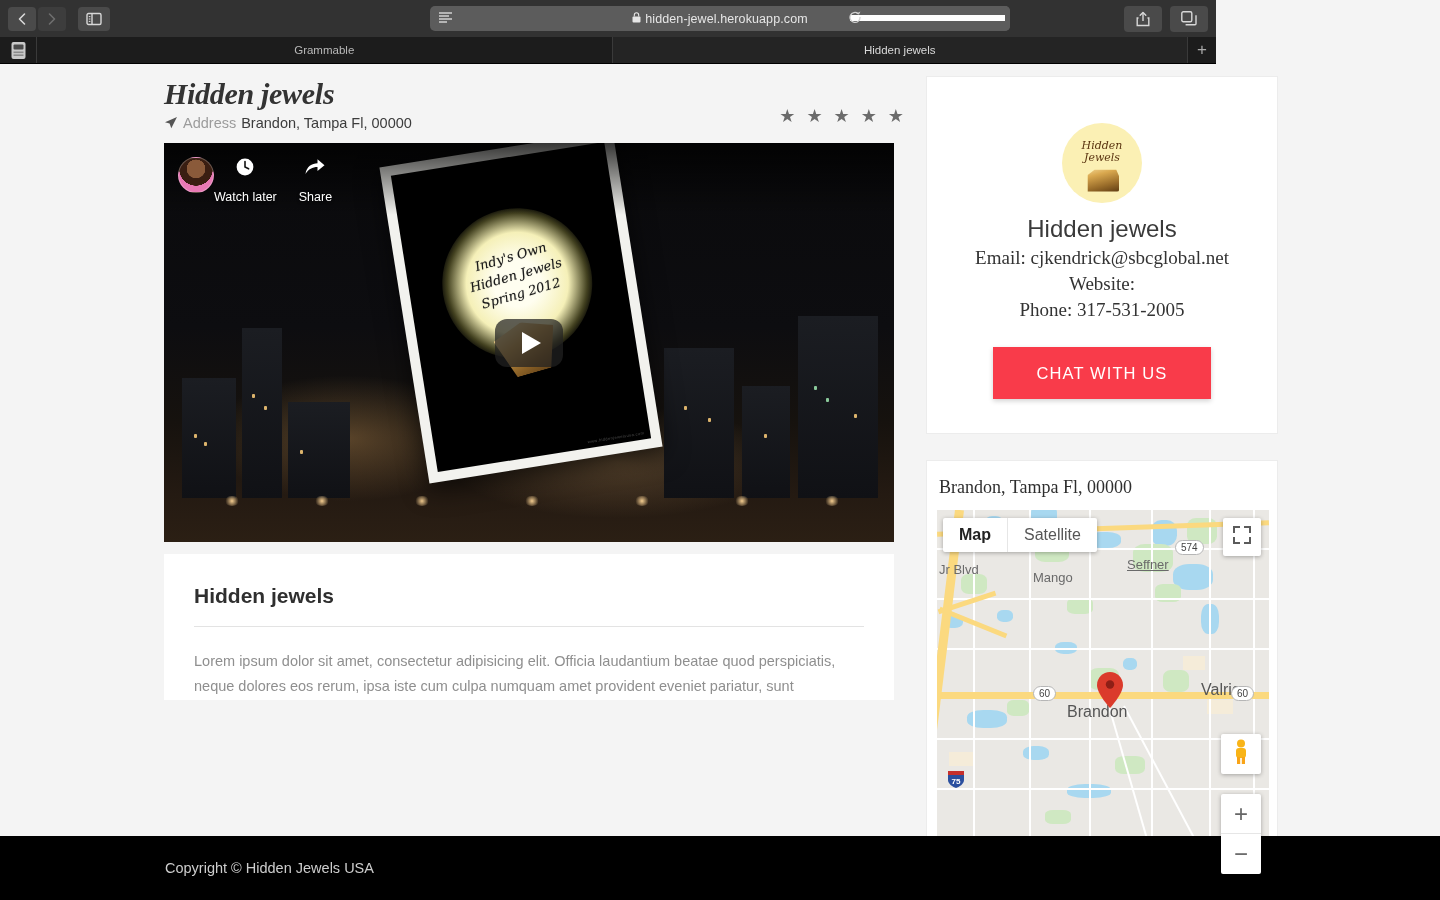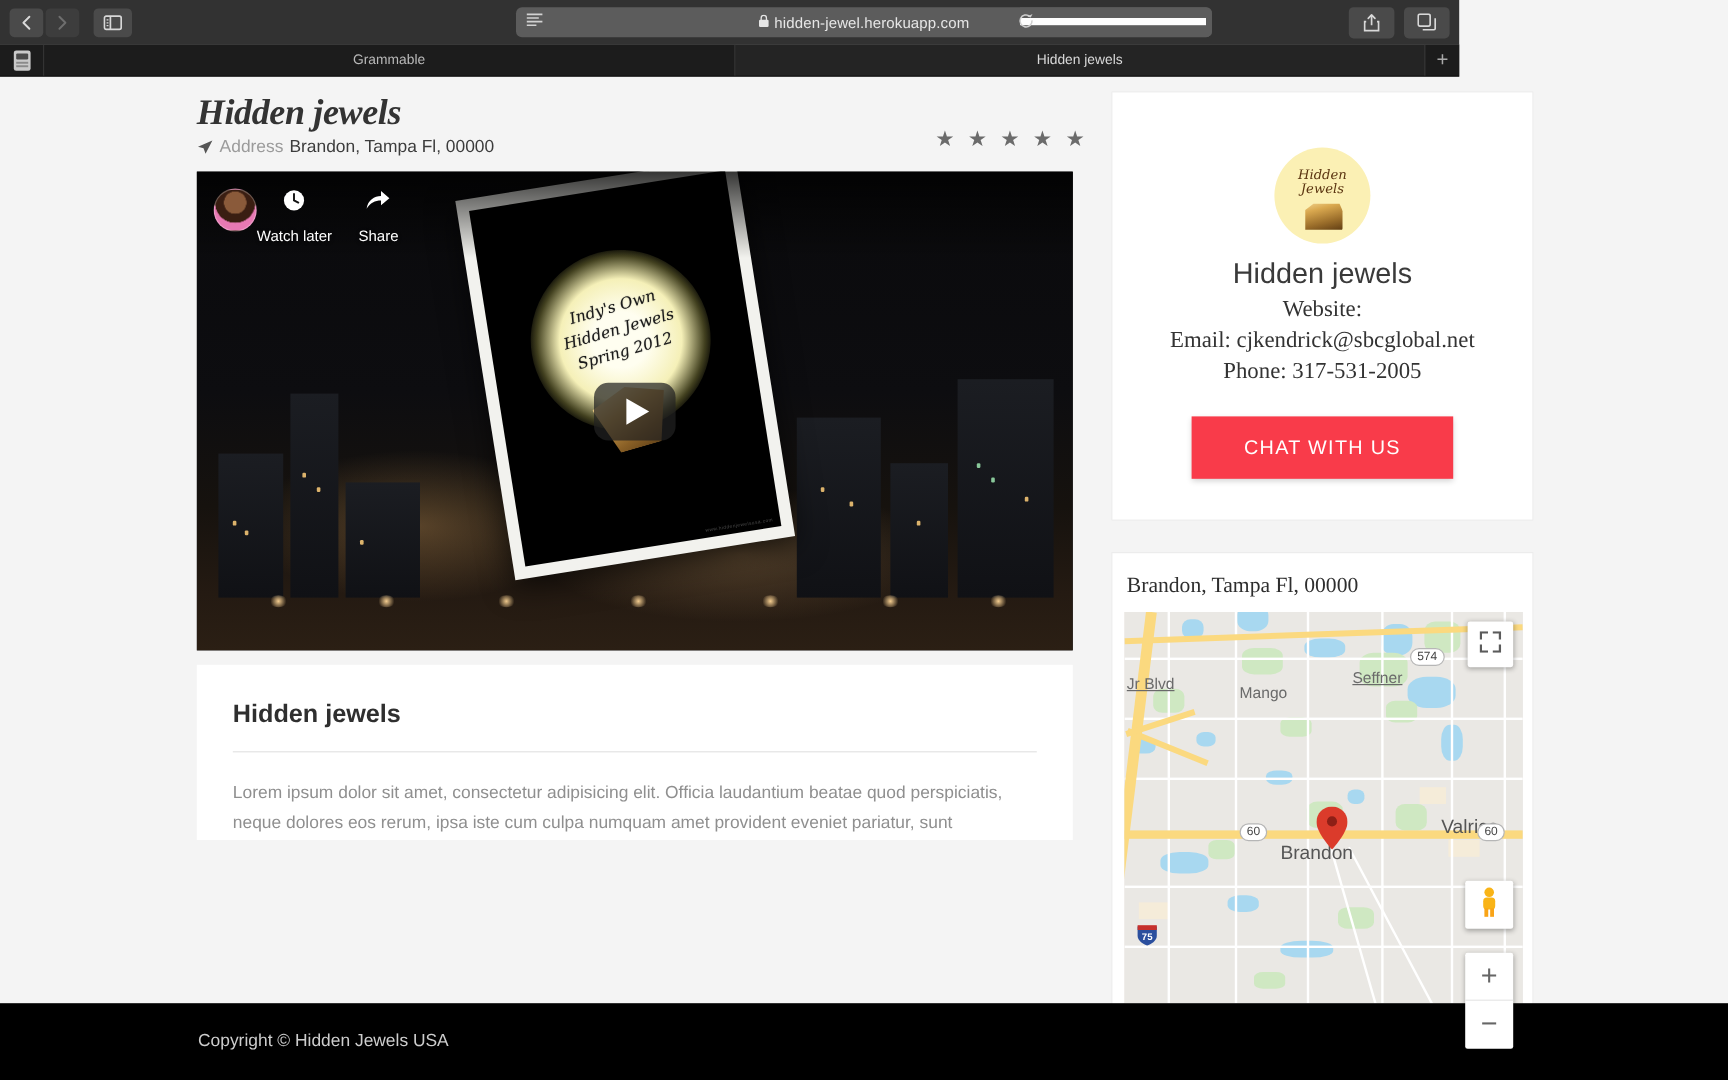--- a/index.html
+++ b/index.html
@@ -712,22 +712,22 @@
 
       <div class="card info-card">
         <div class="logo-circle">
           <div class="logo-script">
             <div>Hidden</div>
             <div>Jewels</div>
           </div>
           <div class="logo-chest"></div>
         </div>
         <div class="biz-name-side">Hidden jewels</div>
+        <div class="side-line">Email: cjkendrick@sbcglobal.net</div>
         <div class="side-line">Website:</div>
-        <div class="side-line">Email: cjkendrick@sbcglobal.net</div>
         <div class="side-line">Phone: 317-531-2005</div>
         <button class="chat-btn">CHAT WITH US</button>
       </div>
 
       <div class="card map-card">
         <div class="map-title">Brandon, Tampa Fl, 00000</div>
         <div class="map-frame">
           <div class="map-bg">
 
             <div class="mwater" style="left:94px;top:-6px;width:26px;height:22px;"></div>
@@ -775,21 +775,21 @@
             <div class="mroad" style="left:168px;top:186px;width:2px;height:186px;transform:rotate(-16deg);transform-origin:top;"></div>
             <div class="mroad" style="left:186px;top:196px;width:2px;height:180px;transform:rotate(-28deg);transform-origin:top;"></div>
 
             <div class="mhwy" style="left:0;top:182px;width:332px;height:7px;"></div>
             <div class="mhwy" style="left:0;top:16px;width:332px;height:5px;transform:rotate(-2deg);"></div>
             <div class="mhwy" style="left:18px;top:0;width:9px;height:372px;transform:rotate(7deg);transform-origin:top;"></div>
             <div class="mhwy" style="left:0;top:110px;width:72px;height:5px;transform:rotate(22deg);"></div>
             <div class="mhwy" style="left:0;top:90px;width:60px;height:5px;transform:rotate(-18deg);"></div>
           </div>
 
-          <div class="mlabel" style="left:2px;top:52px;text-decoration:underline;">Jr Blvd</div>
+          <div class="mlabel" style="left:2px;top:52px;">Jr Blvd</div>
           <div class="mlabel" style="left:96px;top:60px;">Mango</div>
           <div class="mlabel" style="left:190px;top:47px;text-decoration:underline;">Seffner</div>
           <div class="mlabel big" style="left:130px;top:193px;">Brandon</div>
           <div class="mlabel big" style="left:264px;top:171px;">Valrico</div>
 
           <div class="shield" style="left:238px;top:30px;">574</div>
           <div class="shield" style="left:96px;top:176px;">60</div>
           <div class="shield" style="left:294px;top:176px;">60</div>
           <div class="shield-i" style="left:8px;top:258px;">
             <svg width="22" height="22" viewBox="0 0 22 22">
@@ -799,20 +799,24 @@
               </svg>
           </div>
 
           <div class="marker">
             <svg width="26" height="36" viewBox="0 0 26 36">
                 <path d="M13 0 C5.8 0 0 5.8 0 13 C0 22 13 36 13 36 C13 36 26 22 26 13 C26 5.8 20.2 0 13 0 Z" fill="#db3b2b"></path>
                 <circle cx="13" cy="12.5" r="4.2" fill="#8e1f16"></circle>
               </svg>
           </div>
 
+          <div class="map-toggle">
+            <div class="sel">Map</div>
+            <div>Satellite</div>
+          </div>
           <div class="map-fs">
             <span>
               <svg width="18" height="18" viewBox="0 0 18 18">
                   <path d="M1 6 V1 H6 M12 1 H17 V6 M17 12 V17 H12 M6 17 H1 V12" stroke="#5b5b5b" stroke-width="2" fill="none" stroke-linecap="square"></path>
                 </svg>
             </span>
           </div>
           <div class="pegman">
             <span>
               <svg width="22" height="26" viewBox="0 0 22 26">

